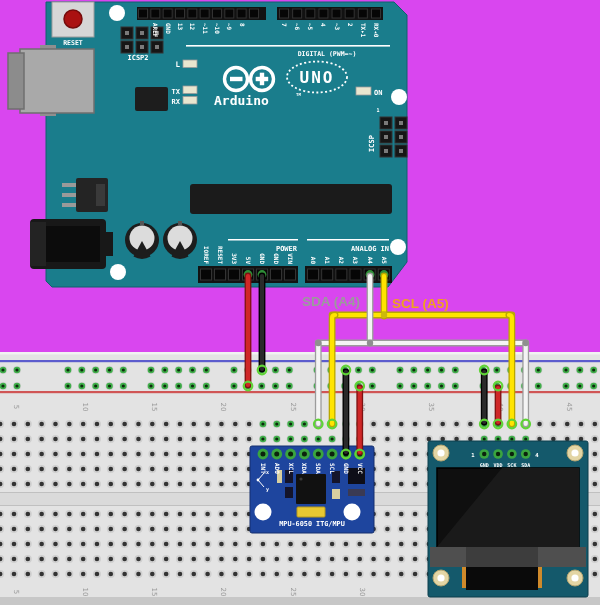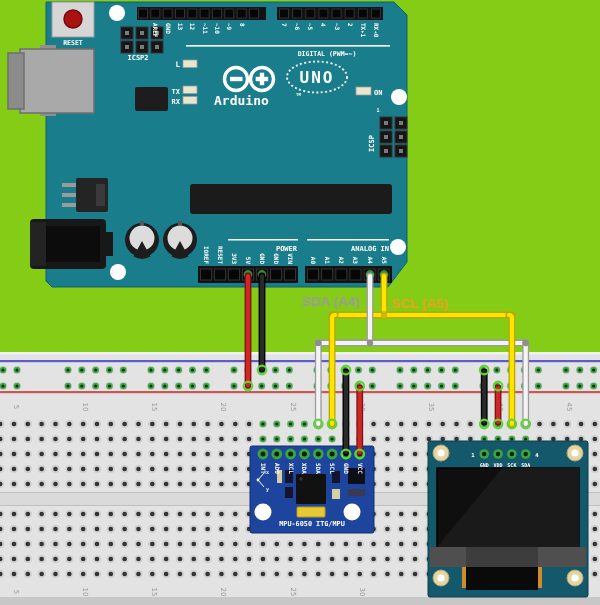--- a/index.html
+++ b/index.html
@@ -1,16 +1,16 @@
 <!DOCTYPE html>
 <html><head>
 <meta charset="utf-8">
 <style>
   html,body{margin:0;padding:0;background:#ffffff;}
-  #stage{width:600px;height:605px;position:relative;overflow:hidden;background:#84cc16;}
+  #stage{width:600px;height:605px;position:relative;overflow:hidden;background:#d946ef;}
   svg{display:block;}
   text{user-select:none;}
   .silk{fill:#ffffff;font-family:"DejaVu Sans Mono",monospace;font-weight:bold;}
   .netlabel{font-family:"Liberation Sans",sans-serif;font-weight:bold;font-size:13.5px;}
   .bbnum{fill:#9a9a9a;font-family:"DejaVu Sans",sans-serif;font-size:7px;}
 </style>
 </head>
 <body>
 
 <div id="stage">

